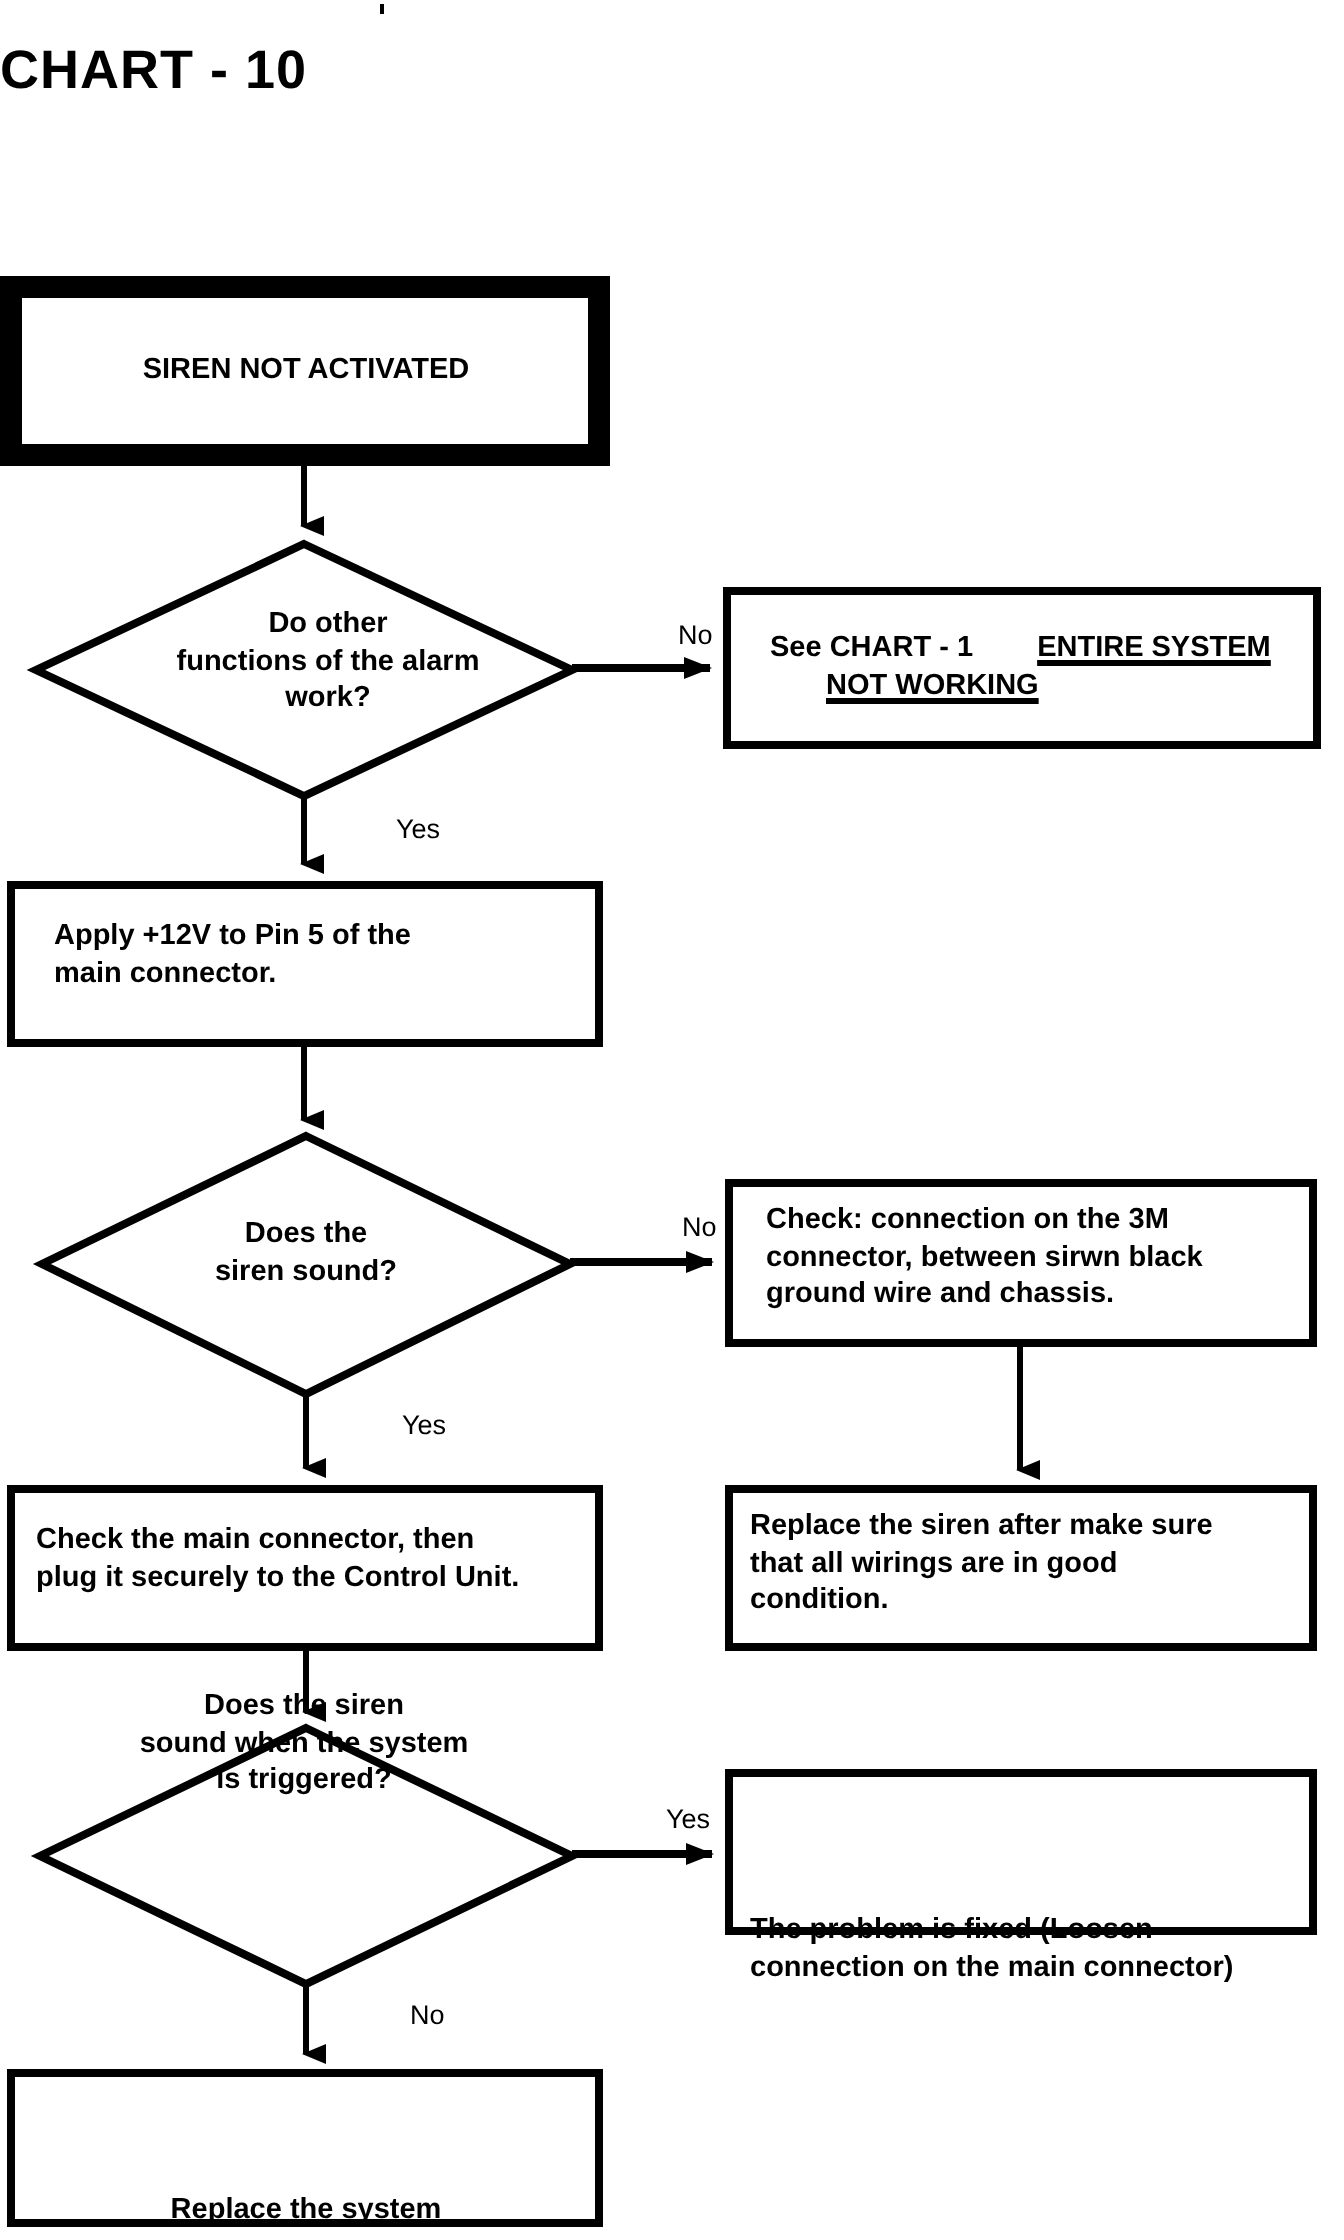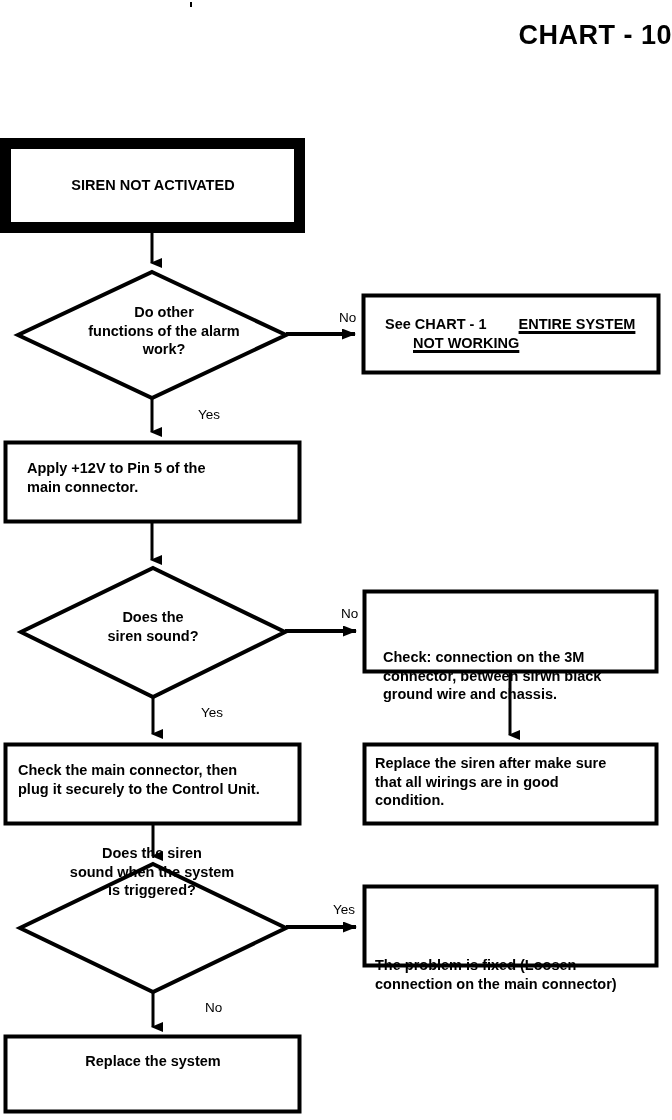--- a/index.html
+++ b/index.html
@@ -19,21 +19,21 @@
     position: absolute;
     left: 0; top: 0;
     width: 672px;
     height: 1120px;
   }
   .chart-title {
     position: absolute;
     left: 0;
     top: 18px;
     width: 672px;
-    text-align: right;
+    text-align: left;
     font-size: 27px;
     font-weight: bold;
     letter-spacing: 0.5px;
     line-height: 34px;
   }
   .speck {
     position: absolute;
     left: 190px;
     top: 2px;
     width: 2px;
@@ -133,38 +133,38 @@
 work?</div>
 
 <div class="node-text box-text" style="left:385px; top:315px; width:268px;"><span>See CHART - 1 </span><span class="u">ENTIRE SYSTEM</span><br><span class="u">NOT WORKING</span></div>
 
 <div class="node-text box-text" style="left:27px; top:459px; width:265px;">Apply  +12V to Pin 5 of the
 main connector.</div>
 
 <div class="node-text diamond-text" style="left:55px; top:608px; width:196px;">Does the
 siren sound?</div>
 
-<div class="node-text box-text" style="left:383px; top:601px; width:272px;margin-top:47px;">Check:  connection on the 3M
+<div class="node-text box-text" style="left:383px; top:601px; width:272px;">Check:  connection on the 3M
 connector, between sirwn black
 ground wire and chassis.</div>
 
 <div class="node-text box-text" style="left:18px; top:761px; width:280px;">Check the main connector, then
 plug it securely to the Control Unit.</div>
 
 <div class="node-text box-text" style="left:375px; top:754px; width:278px;">Replace the siren after make sure
 that all wirings are in good
 condition.</div>
 
 <div class="node-text diamond-text" style="left:38px; top:844px; width:228px;">Does the siren
 sound when the system
 is triggered?</div>
 
 <div class="node-text box-text" style="left:375px; top:956px; width:280px;">The problem is fixed (Loosen
 connection on the main connector)</div>
 
-<div class="node-text box-text center" style="left:14px; top:1052px; width:278px;">Replace the system</div>
+<div class="node-text box-text center" style="left:14px; top:1096px; width:278px;">Replace the system</div>
 
 <div class="edge-label" style="left:303px; top:310px;">No</div>
 <div class="edge-label" style="left:162px; top:407px;">Yes</div>
 <div class="edge-label" style="left:305px; top:606px;">No</div>
 <div class="edge-label" style="left:165px; top:705px;">Yes</div>
 <div class="edge-label" style="left:297px; top:902px;">Yes</div>
 <div class="edge-label" style="left:169px; top:1000px;">No</div>
 
 </body></html>

